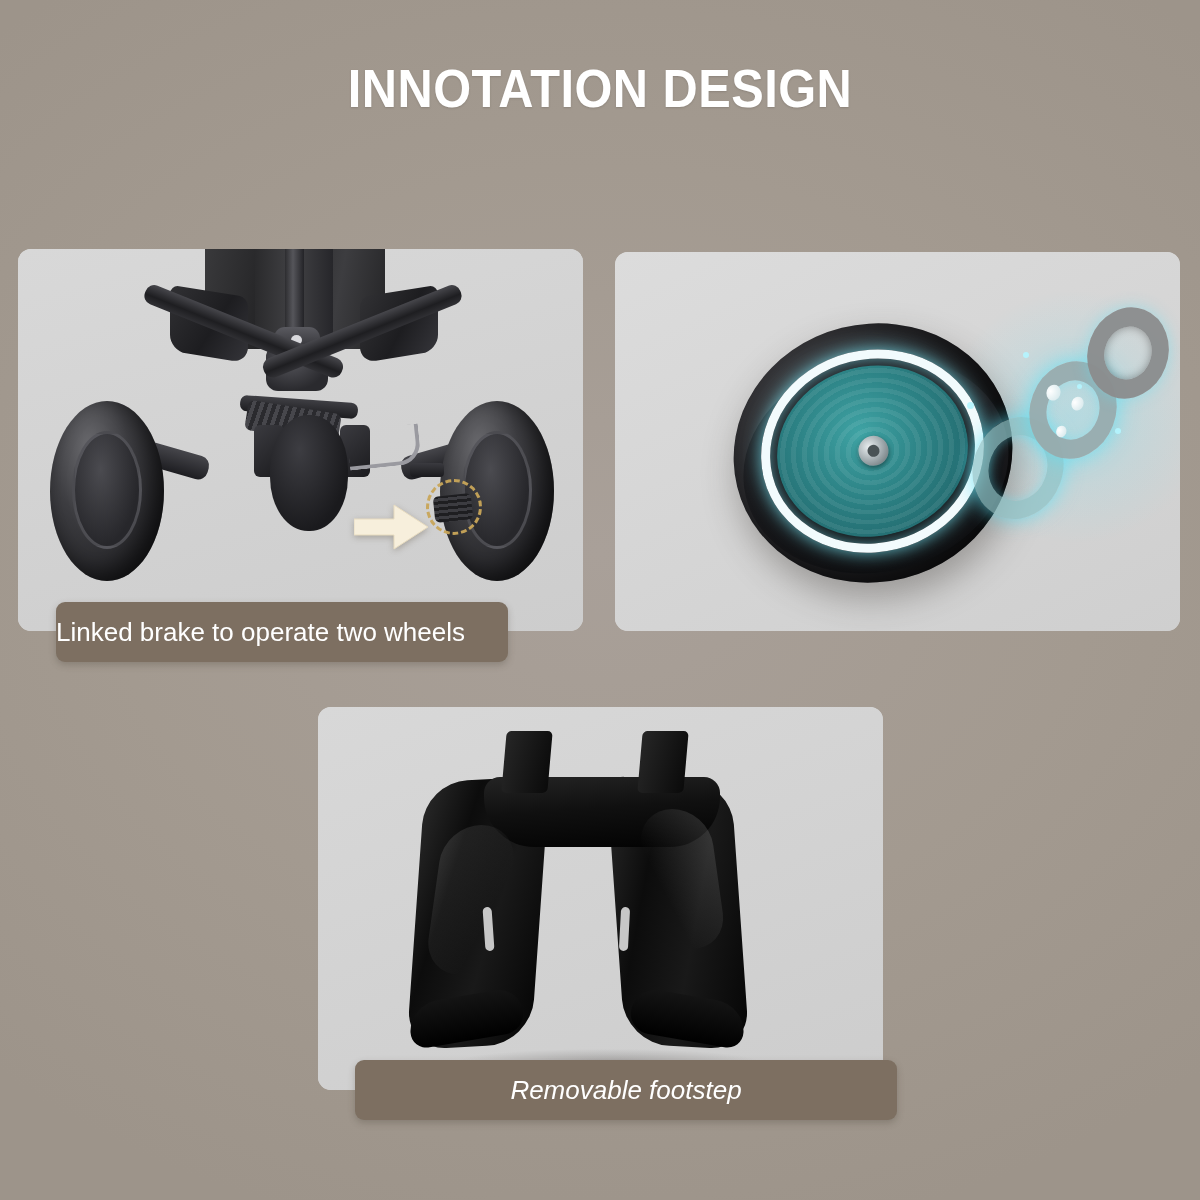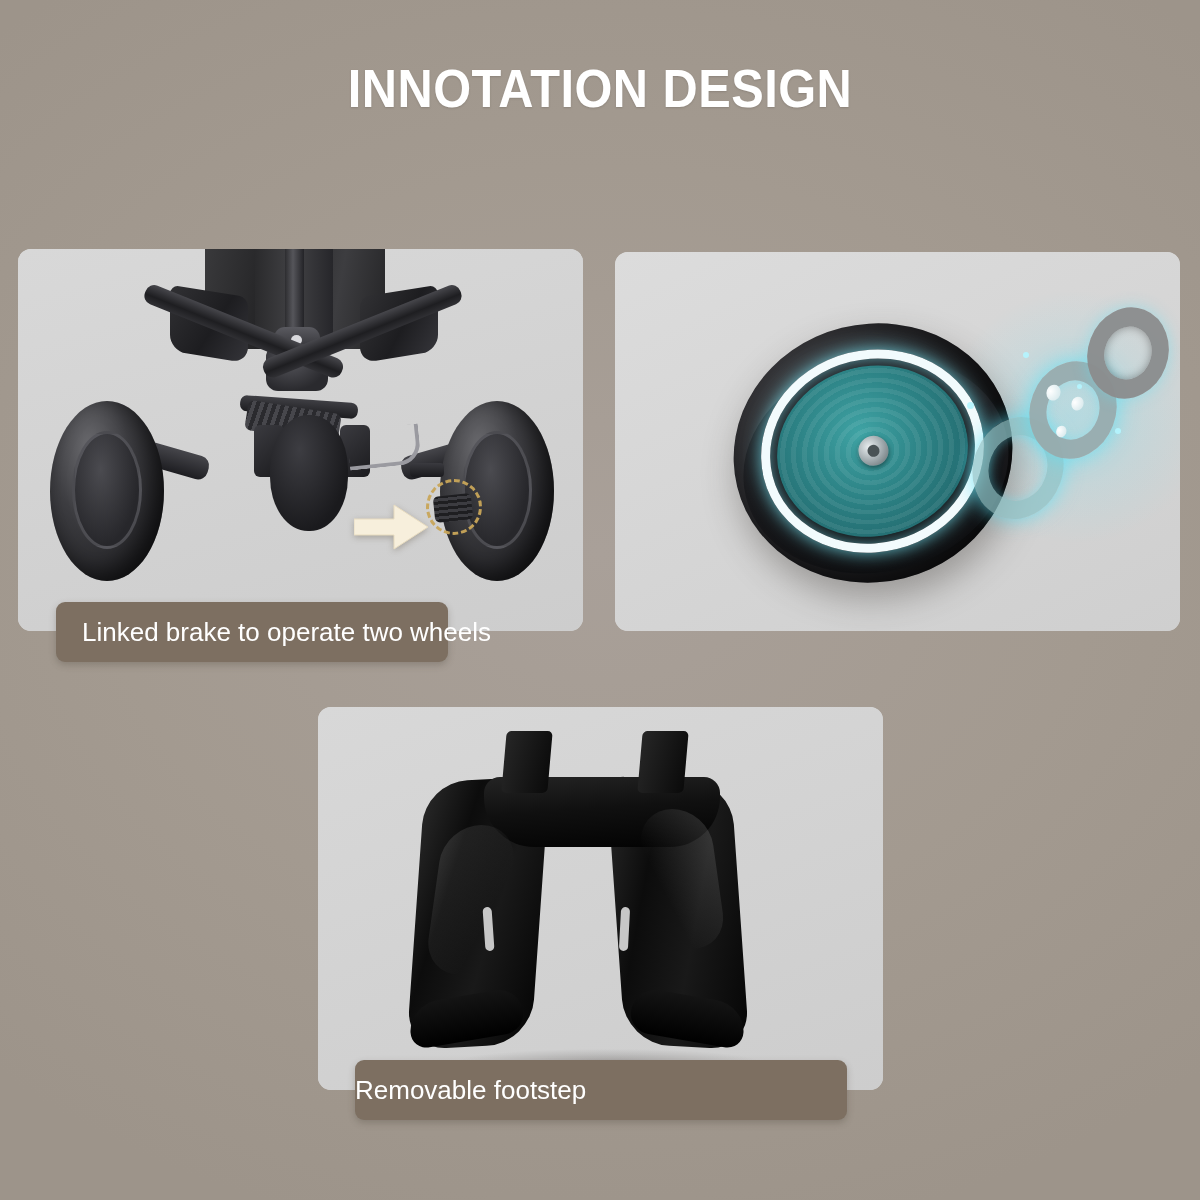--- a/index.html
+++ b/index.html
@@ -51,23 +51,23 @@
     height:60px;
     background:#7d6f61;
     border-radius:9px;
     color:#ffffff;
     font-size:26px;
     display:flex;
     align-items:center;
     box-shadow:0 3px 7px rgba(70,60,52,0.28);
     white-space:nowrap;
   }
-  .cap-1 { left:56px;  top:602px; width:392px; padding-left:26px; }
+  .cap-1 { left:56px;  top:602px; width:452px; }
   .cap-2 { left:651px; top:602px; width:492px; padding-left:26px; }
-  .cap-3 { left:355px; top:1060px; width:492px; justify-content:flex-start; }
+  .cap-3 { left:355px; top:1060px; width:542px; justify-content:center;font-style:italic; }
 
   
   .p1-bg { position:absolute; inset:0; background:linear-gradient(165deg,#d8d8d8,#cdcdcd); }
 
   .p1-body {
     position:absolute; left:187px; top:-18px; width:180px; height:118px;
     background:linear-gradient(100deg,#3a3a3c,#232325 38%,#3d3d40 72%,#242426);
     border-radius:5px 5px 8px 8px;
   }
   .p1-body::after{

